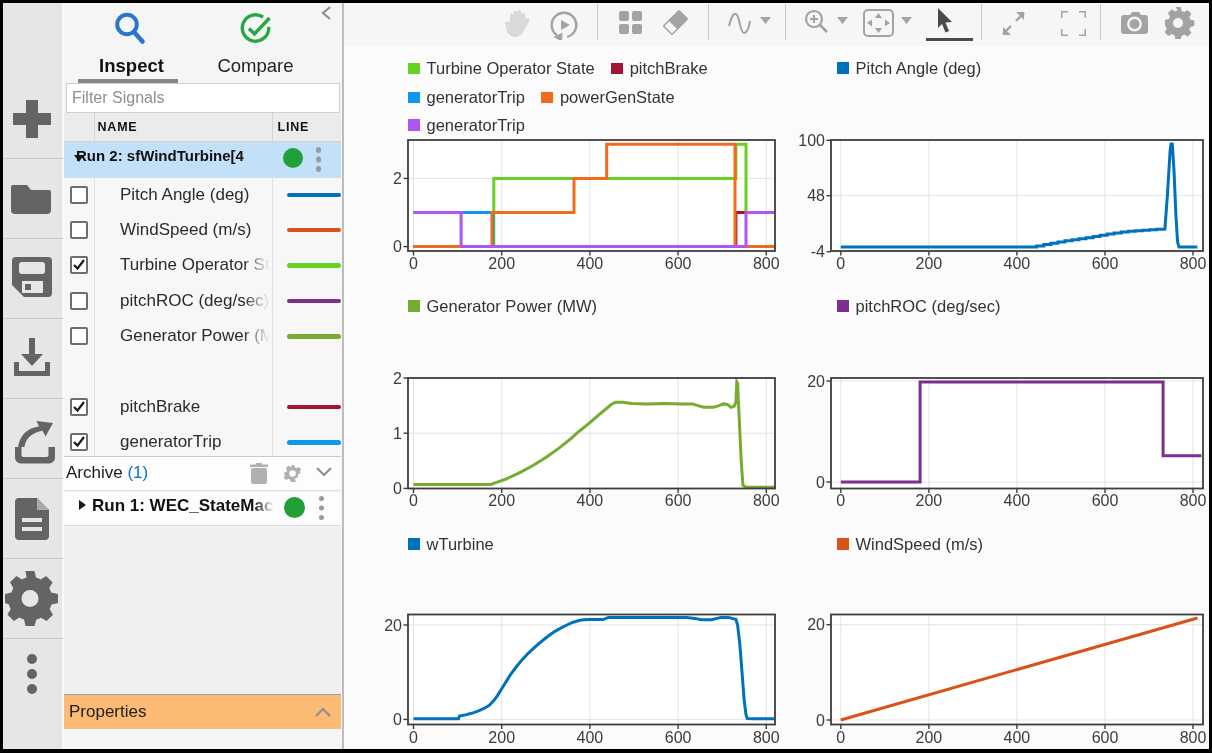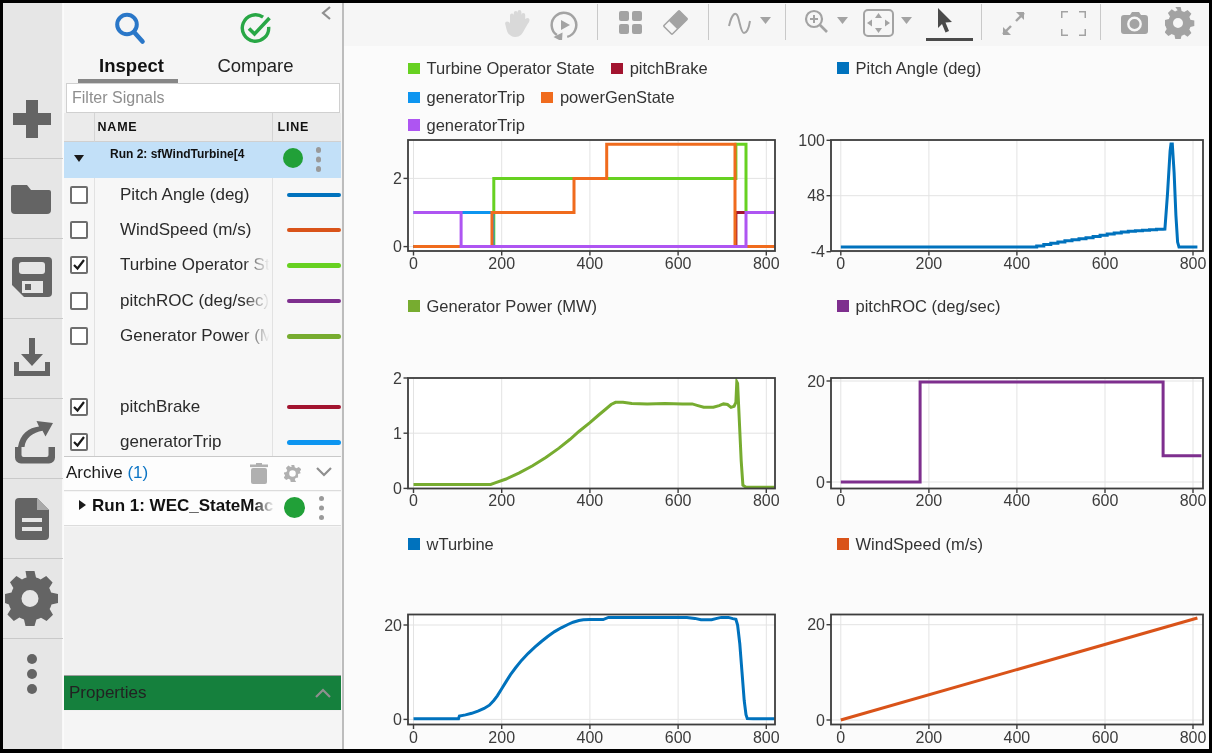--- a/index.html
+++ b/index.html
@@ -19,21 +19,21 @@
 .sname { position:absolute; left:56px; top:7px; font-size:17px; color:#2b2b2b; white-space:nowrap; overflow:hidden; width:151px; display:inline-block; }
 .fade { -webkit-mask-image:linear-gradient(90deg,#000 82%,transparent 99%); mask-image:linear-gradient(90deg,#000 82%,transparent 99%); }
 .fade2 { -webkit-mask-image:linear-gradient(90deg,#000 88%,transparent 99%); mask-image:linear-gradient(90deg,#000 88%,transparent 99%); }
 .fade3 { -webkit-mask-image:linear-gradient(90deg,#000 87%,transparent 98%); mask-image:linear-gradient(90deg,#000 87%,transparent 98%); }
 .schip { position:absolute; left:223px; top:15px; width:54px; height:4.5px; border-radius:2.5px; }
 .dots { position:absolute; width:6px; height:26px; }
 .dots::before { content:""; position:absolute; left:0; top:0; width:5.5px; height:5.5px; border-radius:50%; background:#9a9a9a; box-shadow:0 9.5px 0 #9a9a9a, 0 19px 0 #9a9a9a; }
 #archhdr { position:absolute; left:0; top:453px; width:277px; height:35px; background:#fdfdfd; border-top:1px solid #c9c9c9; border-bottom:1px solid #dcdcdc; padding:6px 13px 0 2px; }
 #run1 { position:absolute; left:0; top:488.5px; width:277px; height:34px; background:#fdfdfd; border-bottom:1px solid #dcdcdc; }
 #archrest { position:absolute; left:0; top:523.5px; width:277px; height:184px; background:#f0f0f0; }
-#props { position:absolute; left:0; top:672px; width:277px; height:35px; background:#15803d; border-top:1px solid #9d9d9d; padding-left:4px;text-align:center; }
+#props { position:absolute; left:0; top:691px; width:277px; height:35px; background:#fdba74; border-top:1px solid #9d9d9d; padding-left:4px;text-align:center; }
 .leg { position:absolute; display:flex; align-items:center; font-size:16.5px; color:#333; white-space:nowrap; }
 .chip { width:11.5px; height:11.5px; display:inline-block; margin-right:7px; }
 .lt { margin-right:16.5px; }
 </style></head>
 <body>
 <div id="frame">
 <div id="sidebar">
       <div style="position:absolute;left:0;top:155px;width:60px;height:1px;background:#c9c9c9"></div>
       <div style="position:absolute;left:0;top:235px;width:60px;height:1px;background:#c9c9c9"></div>
       <div style="position:absolute;left:0;top:315px;width:60px;height:1px;background:#c9c9c9"></div>
@@ -98,21 +98,21 @@
         <span style="position:absolute;left:213.5px;top:7px">LINE</span>
     <div style="position:absolute;left:30px;top:0;width:1px;height:29px;background:#d4d4d4"></div>
     <div style="position:absolute;left:207.5px;top:0;width:1px;height:29px;background:#d4d4d4"></div>
   </div>
   <div id="tbody">
     <div style="position:absolute;left:30px;top:0;width:1px;height:316px;background:#e2e2e2"></div>
     <div style="position:absolute;left:207.5px;top:0;width:1px;height:316px;background:#e2e2e2"></div>
   </div>
   <div id="run2">
     <span style="position:absolute;left:10px;top:13px;width:0;height:0;border-left:5.5px solid transparent;border-right:5.5px solid transparent;border-top:7px solid #1a1a1a"></span>
-    <span class="fade2" style="position:absolute;left:46px;top:5px;font-weight:bold;font-size:12px;color:#111;white-space:nowrap;width:188px;overflow:hidden;display:inline-block">Run 2: sfWindTurbine[4</span>
+    <span class="fade2" style="position:absolute;left:12px;top:5px;font-weight:bold;font-size:15px;color:#111;white-space:nowrap;width:188px;overflow:hidden;display:inline-block">Run 2: sfWindTurbine[4</span>
     <span style="position:absolute;left:219px;top:6px;width:20px;height:20px;border-radius:50%;background:#21a038"></span>
     <span class="dots" style="left:251.5px;top:5px"></span>
   </div>
   <div class="srow" style="top:174.5px;height:35.4px">
         <span class="cb"></span>
         <span class="sname">Pitch Angle (deg)</span>
         <span class="schip" style="background:#0072BD"></span>
       </div>
       <div class="srow" style="top:209.9px;height:35.4px">
         <span class="cb"></span>

